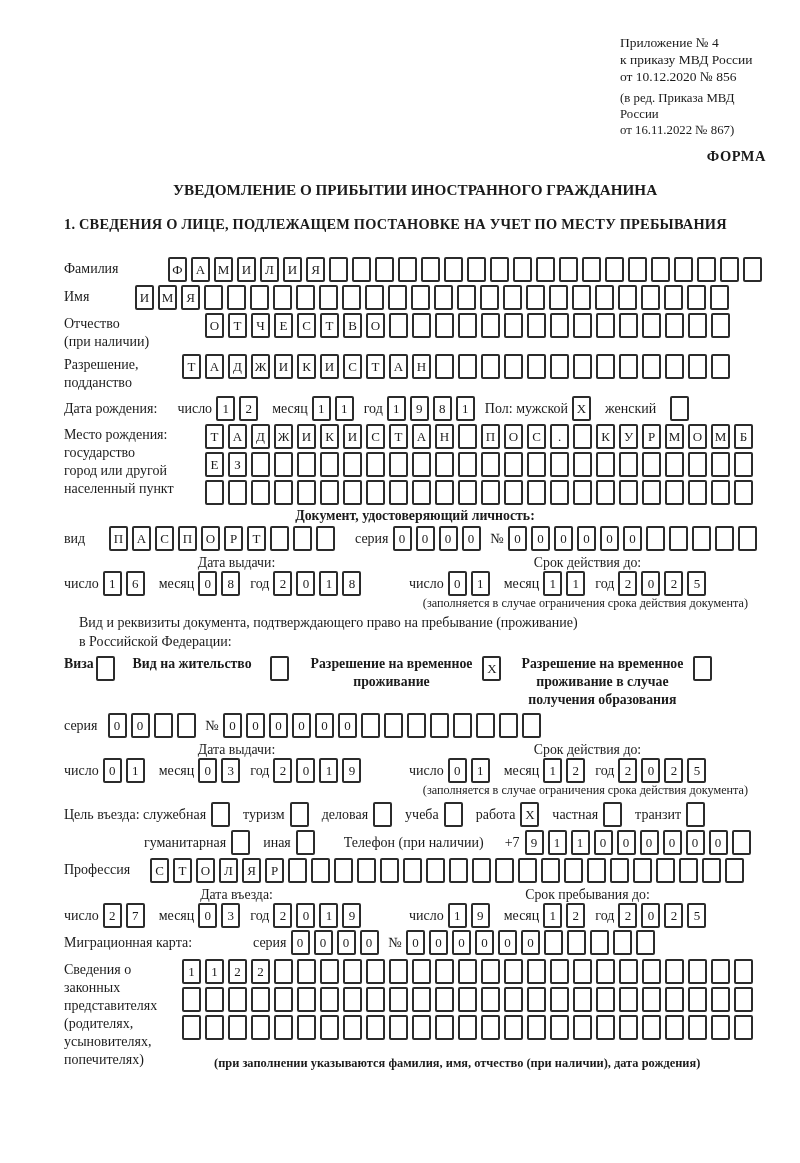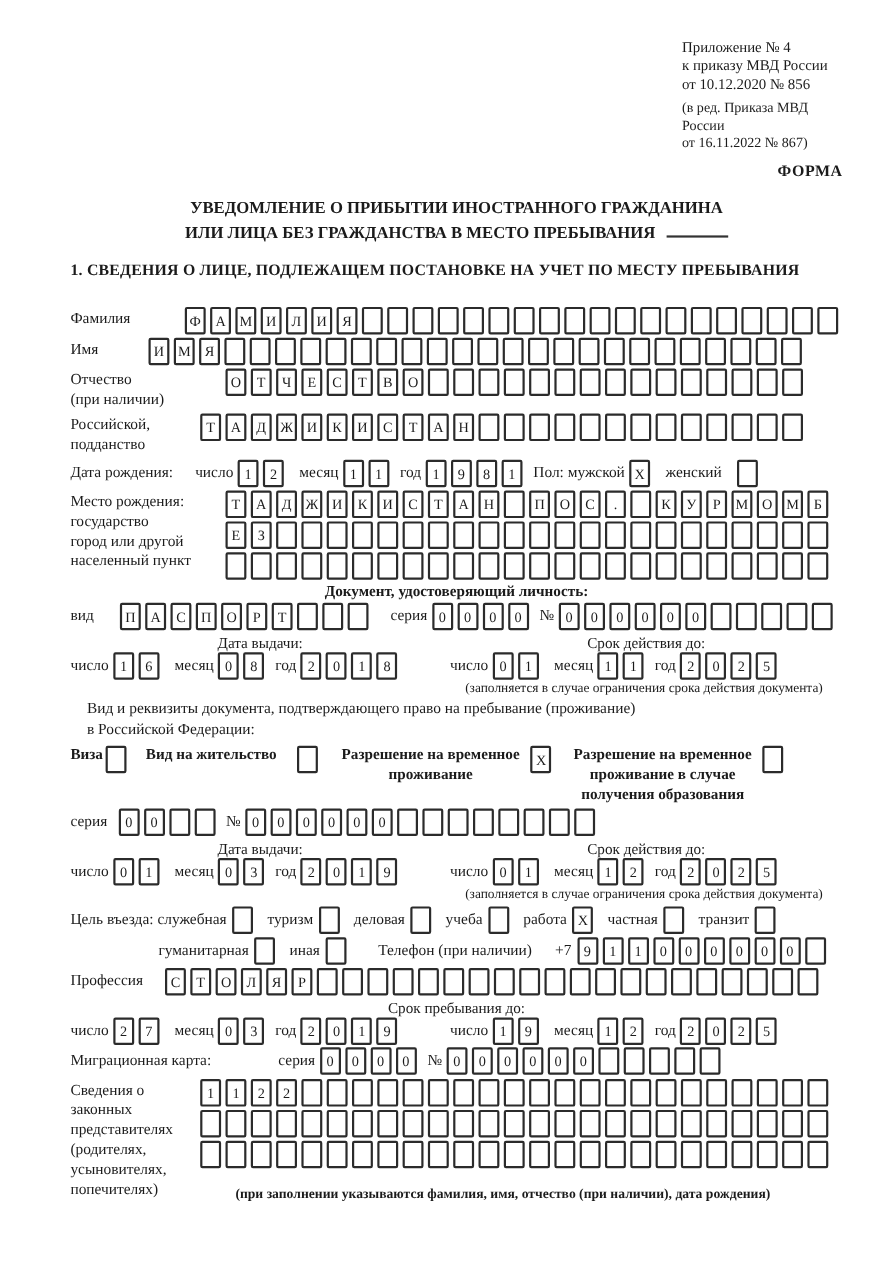--- a/index.html
+++ b/index.html
@@ -63,21 +63,20 @@
   <div class="edition">
     <div>(в ред. Приказа МВД России</div>
     <div>от 16.11.2022 № 867)</div>
   </div>
 </div>
 
 <div class="forma">ФОРМА</div>
 
 <div class="title">
   <div>УВЕДОМЛЕНИЕ О ПРИБЫТИИ ИНОСТРАННОГО ГРАЖДАНИНА</div>
-  <div><span>ИЛИ ЛИЦА БЕЗ ГРАЖДАНСТВА В МЕСТО ПРЕБЫВАНИЯ</span><span class="blank-line"></span></div>
 </div>
 
 <div class="section-heading">1. СВЕДЕНИЯ О ЛИЦЕ, ПОДЛЕЖАЩЕМ ПОСТАНОВКЕ НА УЧЕТ ПО МЕСТУ ПРЕБЫВАНИЯ</div>
 
 <div class="row mt8">
   <span class="lbl w71">Фамилия</span>
   <span class="cells">
       <span class="cell">Ф</span>
       <span class="cell">А</span>
       <span class="cell">М</span>
@@ -166,21 +165,21 @@
       <span class="cell"></span>
       <span class="cell"></span>
       <span class="cell"></span>
       <span class="cell"></span>
       <span class="cell"></span>
     </span>
 </div>
 
 <div class="row">
   <span class="lbl2 w118">
-    <span>Российской,</span><br>
+    <span>Разрешение,</span><br>
     <span>подданство</span>
   </span>
   <span class="cells">
       <span class="cell">Т</span>
       <span class="cell">А</span>
       <span class="cell">Д</span>
       <span class="cell">Ж</span>
       <span class="cell">И</span>
       <span class="cell">К</span>
       <span class="cell">И</span>
@@ -598,20 +597,21 @@
       <span class="cell"></span>
       <span class="cell"></span>
       <span class="cell"></span>
       <span class="cell"></span>
       <span class="cell"></span>
       <span class="cell"></span>
     </span>
 </div>
 
 <div class="dateheads mt2">
+  <span class="dh-left">Дата въезда:</span>
   <span class="dh-right">Срок пребывания до:</span>
 </div>
 <div class="daterow">
   <span class="dhalf-left">
     <span class="dlbl">число</span>
       <span class="cells">
         <span class="cell">2</span>
         <span class="cell">7</span>
       </span>
     <span class="dlbl gap10">месяц</span>

